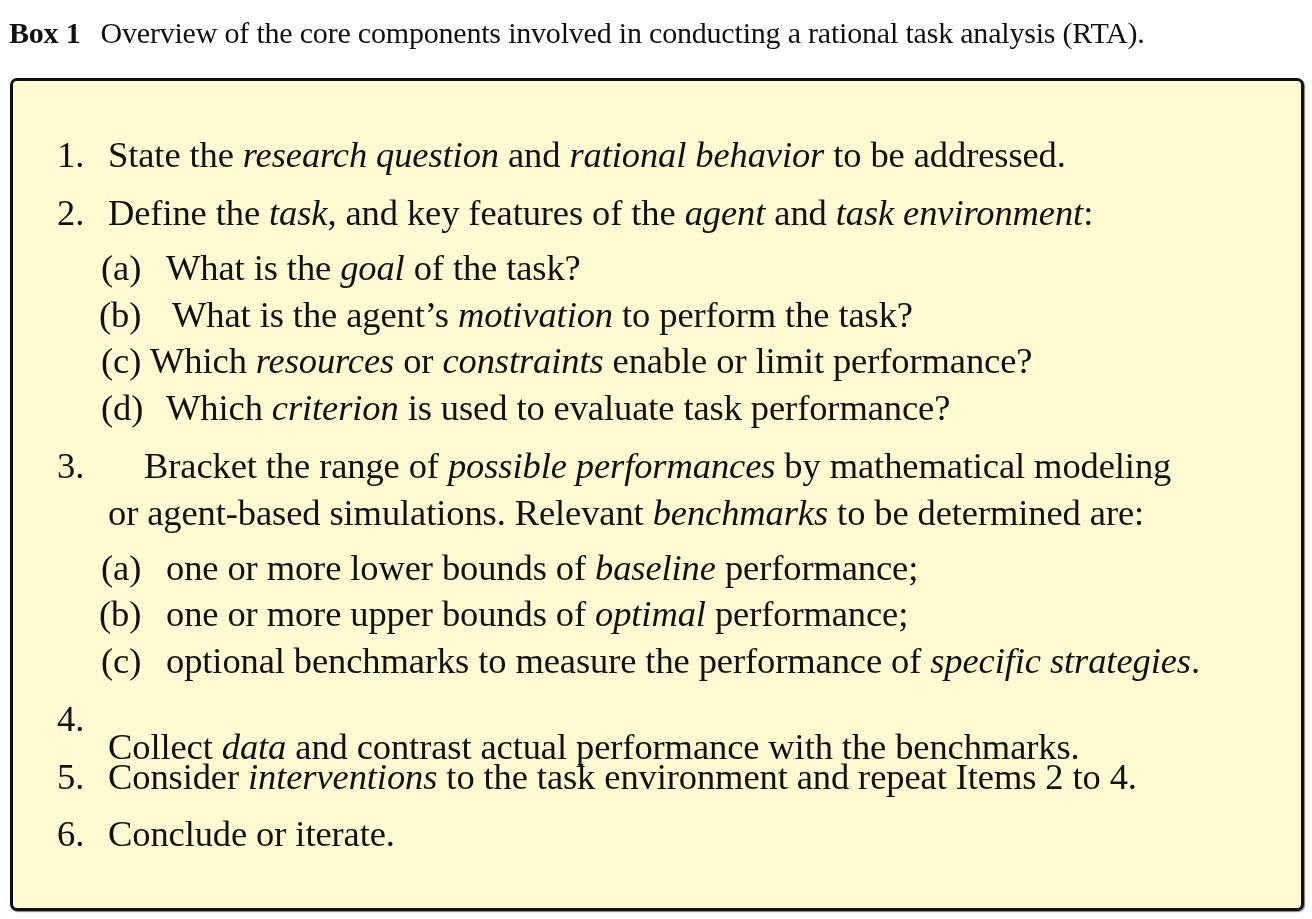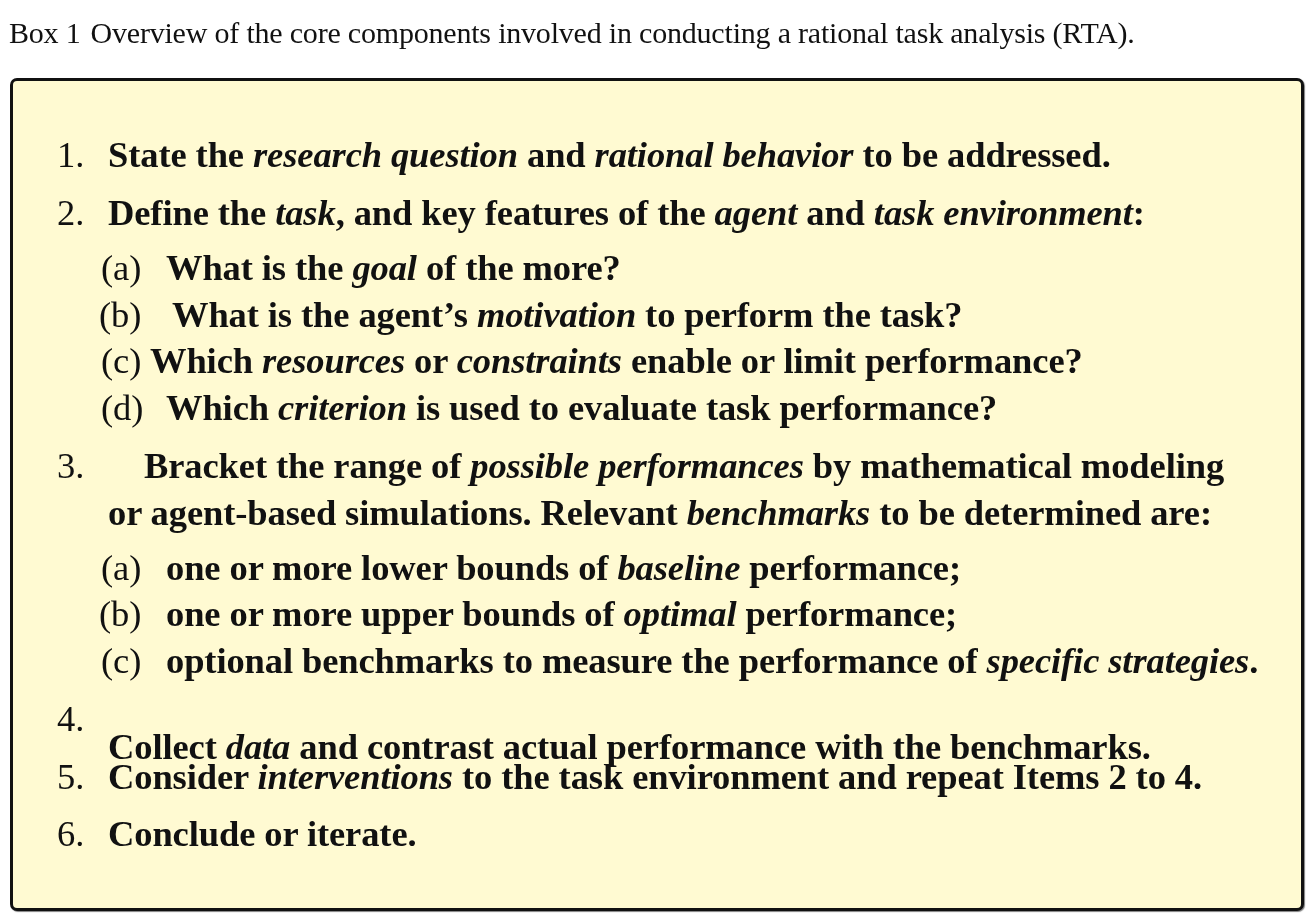--- a/index.html
+++ b/index.html
@@ -3,31 +3,31 @@
 <meta charset="utf-8">
 <style>
   html, body { margin: 0; padding: 0; }
   body {
     width: 1312px; height: 919px; background: #ffffff; position: relative; overflow: hidden;
     font-family: "Liberation Serif", "DejaVu Serif", serif; color: #111;
   }
   .caption {
     position: absolute; left: 9px; top: 16px; font-size: 30px; white-space: nowrap; letter-spacing: -0.2px;
   }
-  .caption .lbl { font-weight: normal; margin-right: 10px; }
+  .caption .lbl { font-weight: bold; margin-right: 20px; }
   .box {
     position: absolute; left: 10px; top: 78px; width: 1288px; height: 827px;
     background: #fffad2; border: 3px solid #111; border-radius: 7px;
     box-shadow: 1px 1px 1px rgba(0,0,0,0.5);
   }
   .line {
     position: absolute; font-size: 36.5px; line-height: 40px; white-space: nowrap; letter-spacing: -0.1px;
   }
   .num { position: absolute; }
-  .txt { position: absolute; font-weight: bold; }
+  .txt { position: absolute; }
   i { font-style: italic; }
 </style>
 </head>
 <body>
 
 <div class="caption">
   <span class="lbl">Box 1</span><span>Overview of the core components involved in conducting a rational task analysis (RTA).</span>
 </div>
 
 <div class="box">
@@ -35,21 +35,21 @@
       <div class="line" style="top: 54px; left: 0px;">
         <span class="num" style="left: 44px;">1.</span>
         <span class="txt" style="left: 95px;"><span>State the </span><i>research question</i><span> and </span><i>rational behavior</i><span> to be addressed.</span></span>
       </div>
       <div class="line" style="top: 112px; left: 0px;">
         <span class="num" style="left: 44px;">2.</span>
         <span class="txt" style="left: 95px;"><span>Define the </span><i>task</i><span>, and key features of the </span><i>agent</i><span> and </span><i>task environment</i><span>:</span></span>
       </div>
       <div class="line" style="top: 167px; left: 0px;">
         <span class="num" style="left: 88px;">(a)</span>
-        <span class="txt" style="left: 153px;"><span>What is the </span><i>goal</i><span> of the more?</span></span>
+        <span class="txt" style="left: 153px;"><span>What is the </span><i>goal</i><span> of the task?</span></span>
       </div>
       <div class="line" style="top: 214px; left: 0px;">
         <span class="num" style="left: 86px;">(b)</span>
         <span class="txt" style="left: 159px;"><span>What is the agent’s </span><i>motivation</i><span> to perform the task?</span></span>
       </div>
       <div class="line" style="top: 260px; left: 0px;">
         <span class="num" style="left: 88px;">(c)</span>
         <span class="txt" style="left: 137px;"><span>Which </span><i>resources</i><span> or </span><i>constraints</i><span> enable or limit performance?</span></span>
       </div>
       <div class="line" style="top: 307px; left: 0px;">

